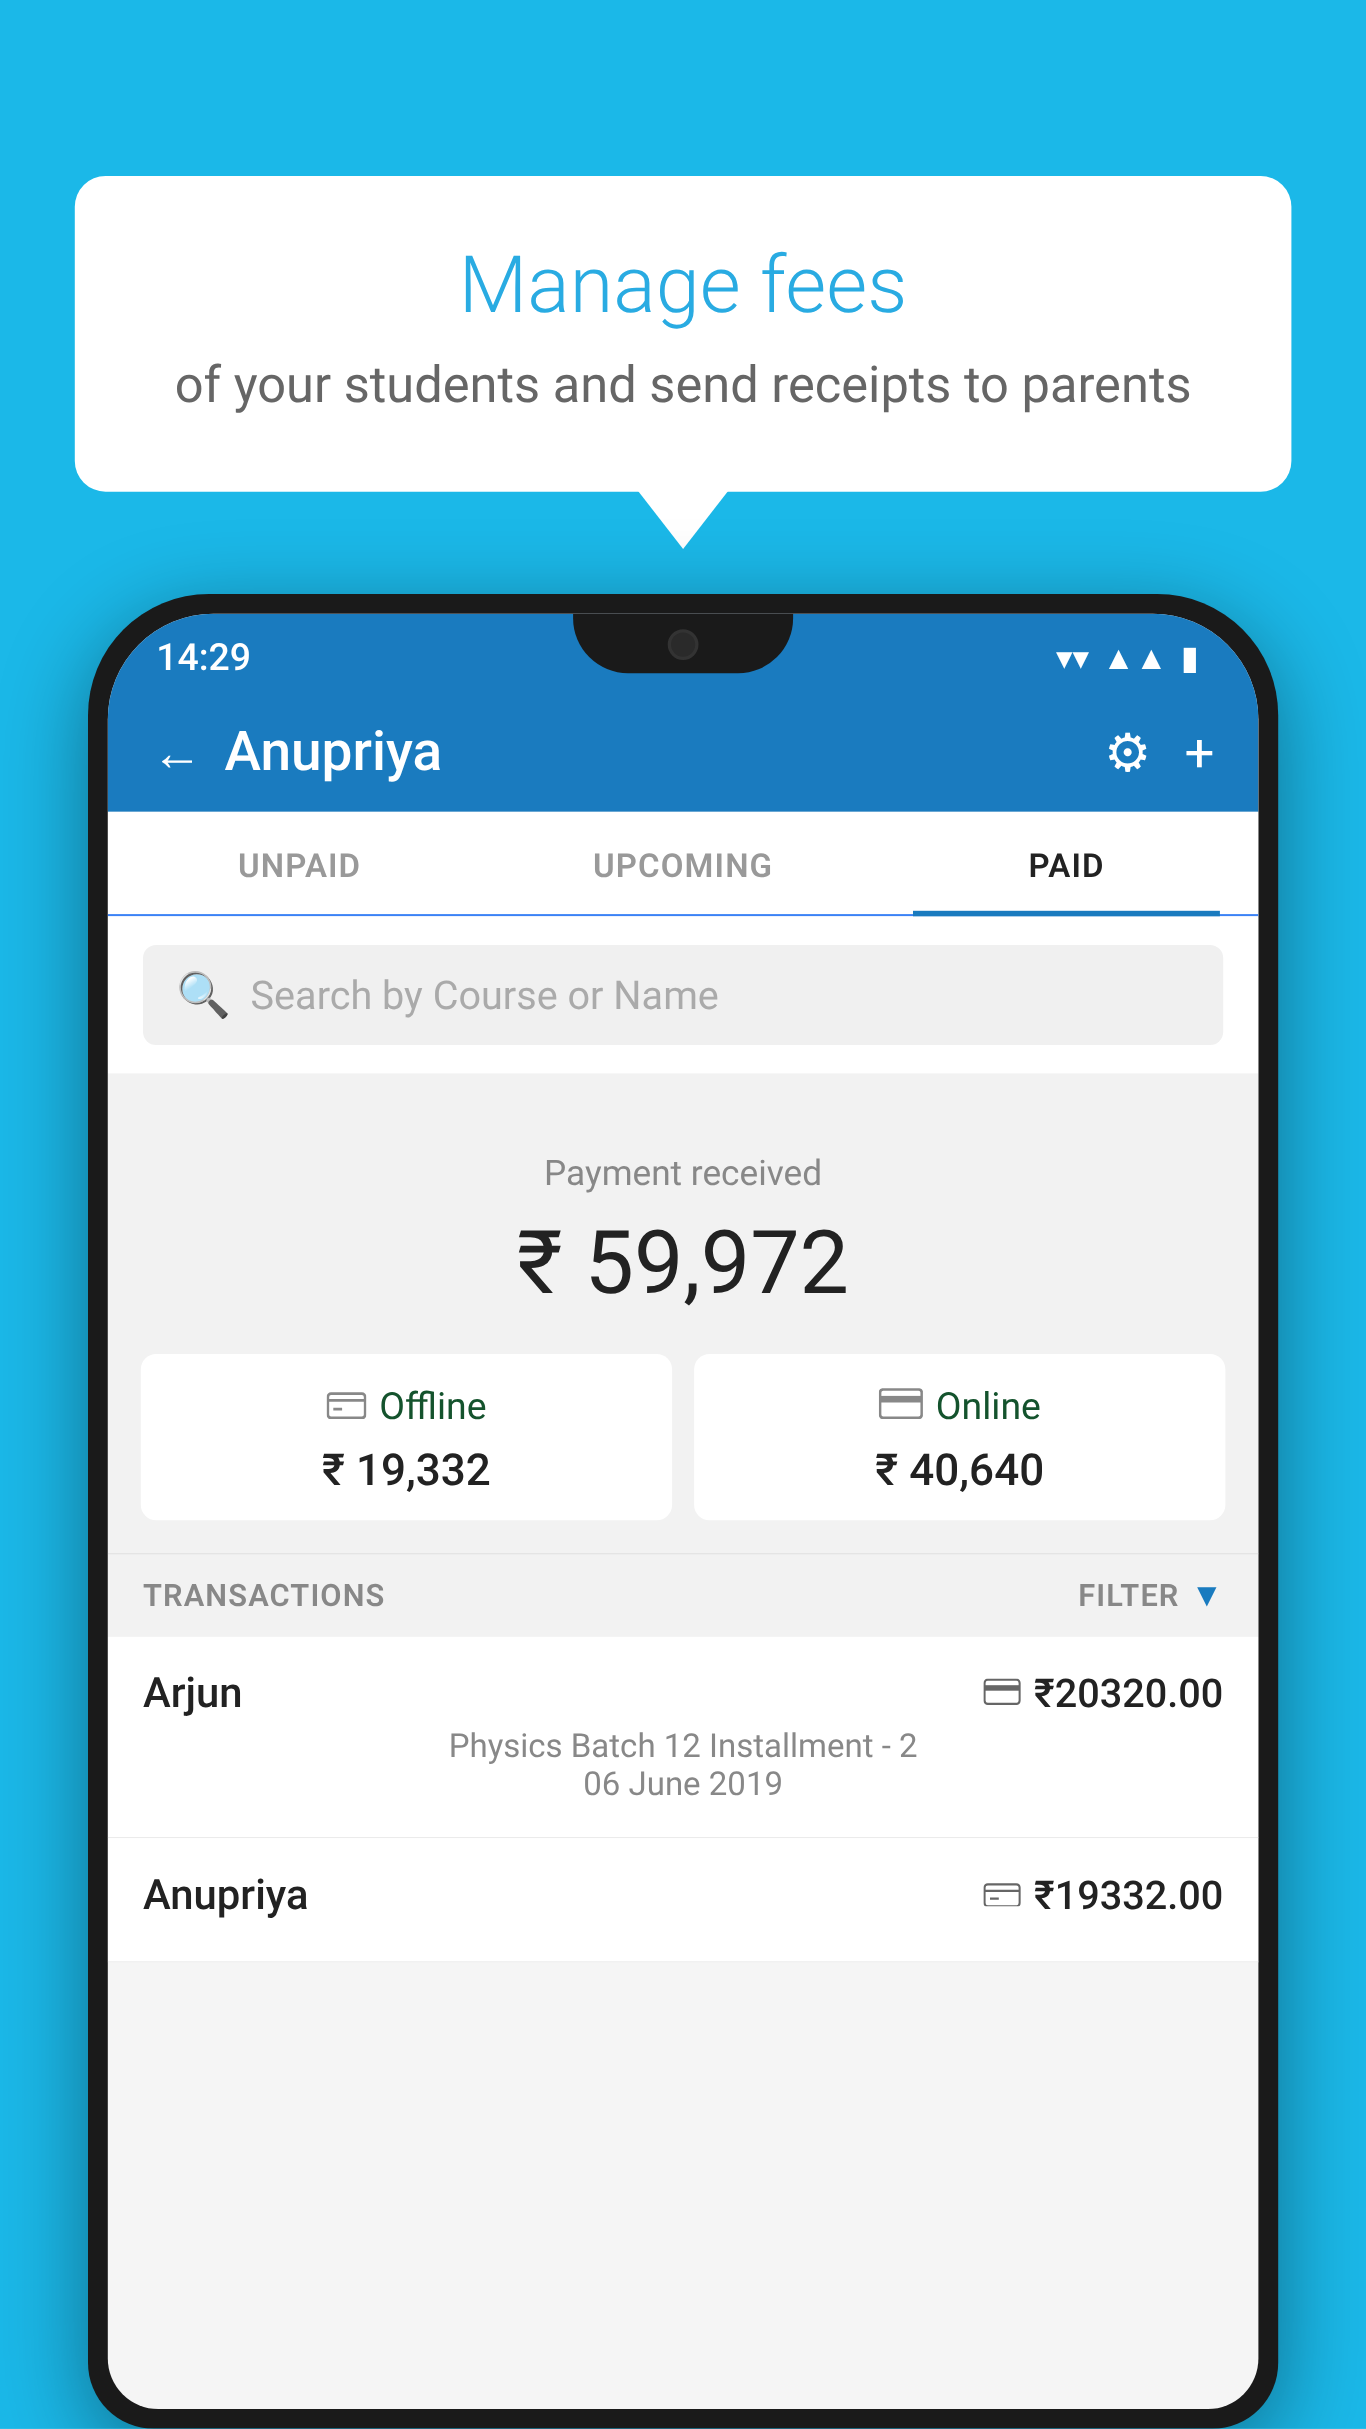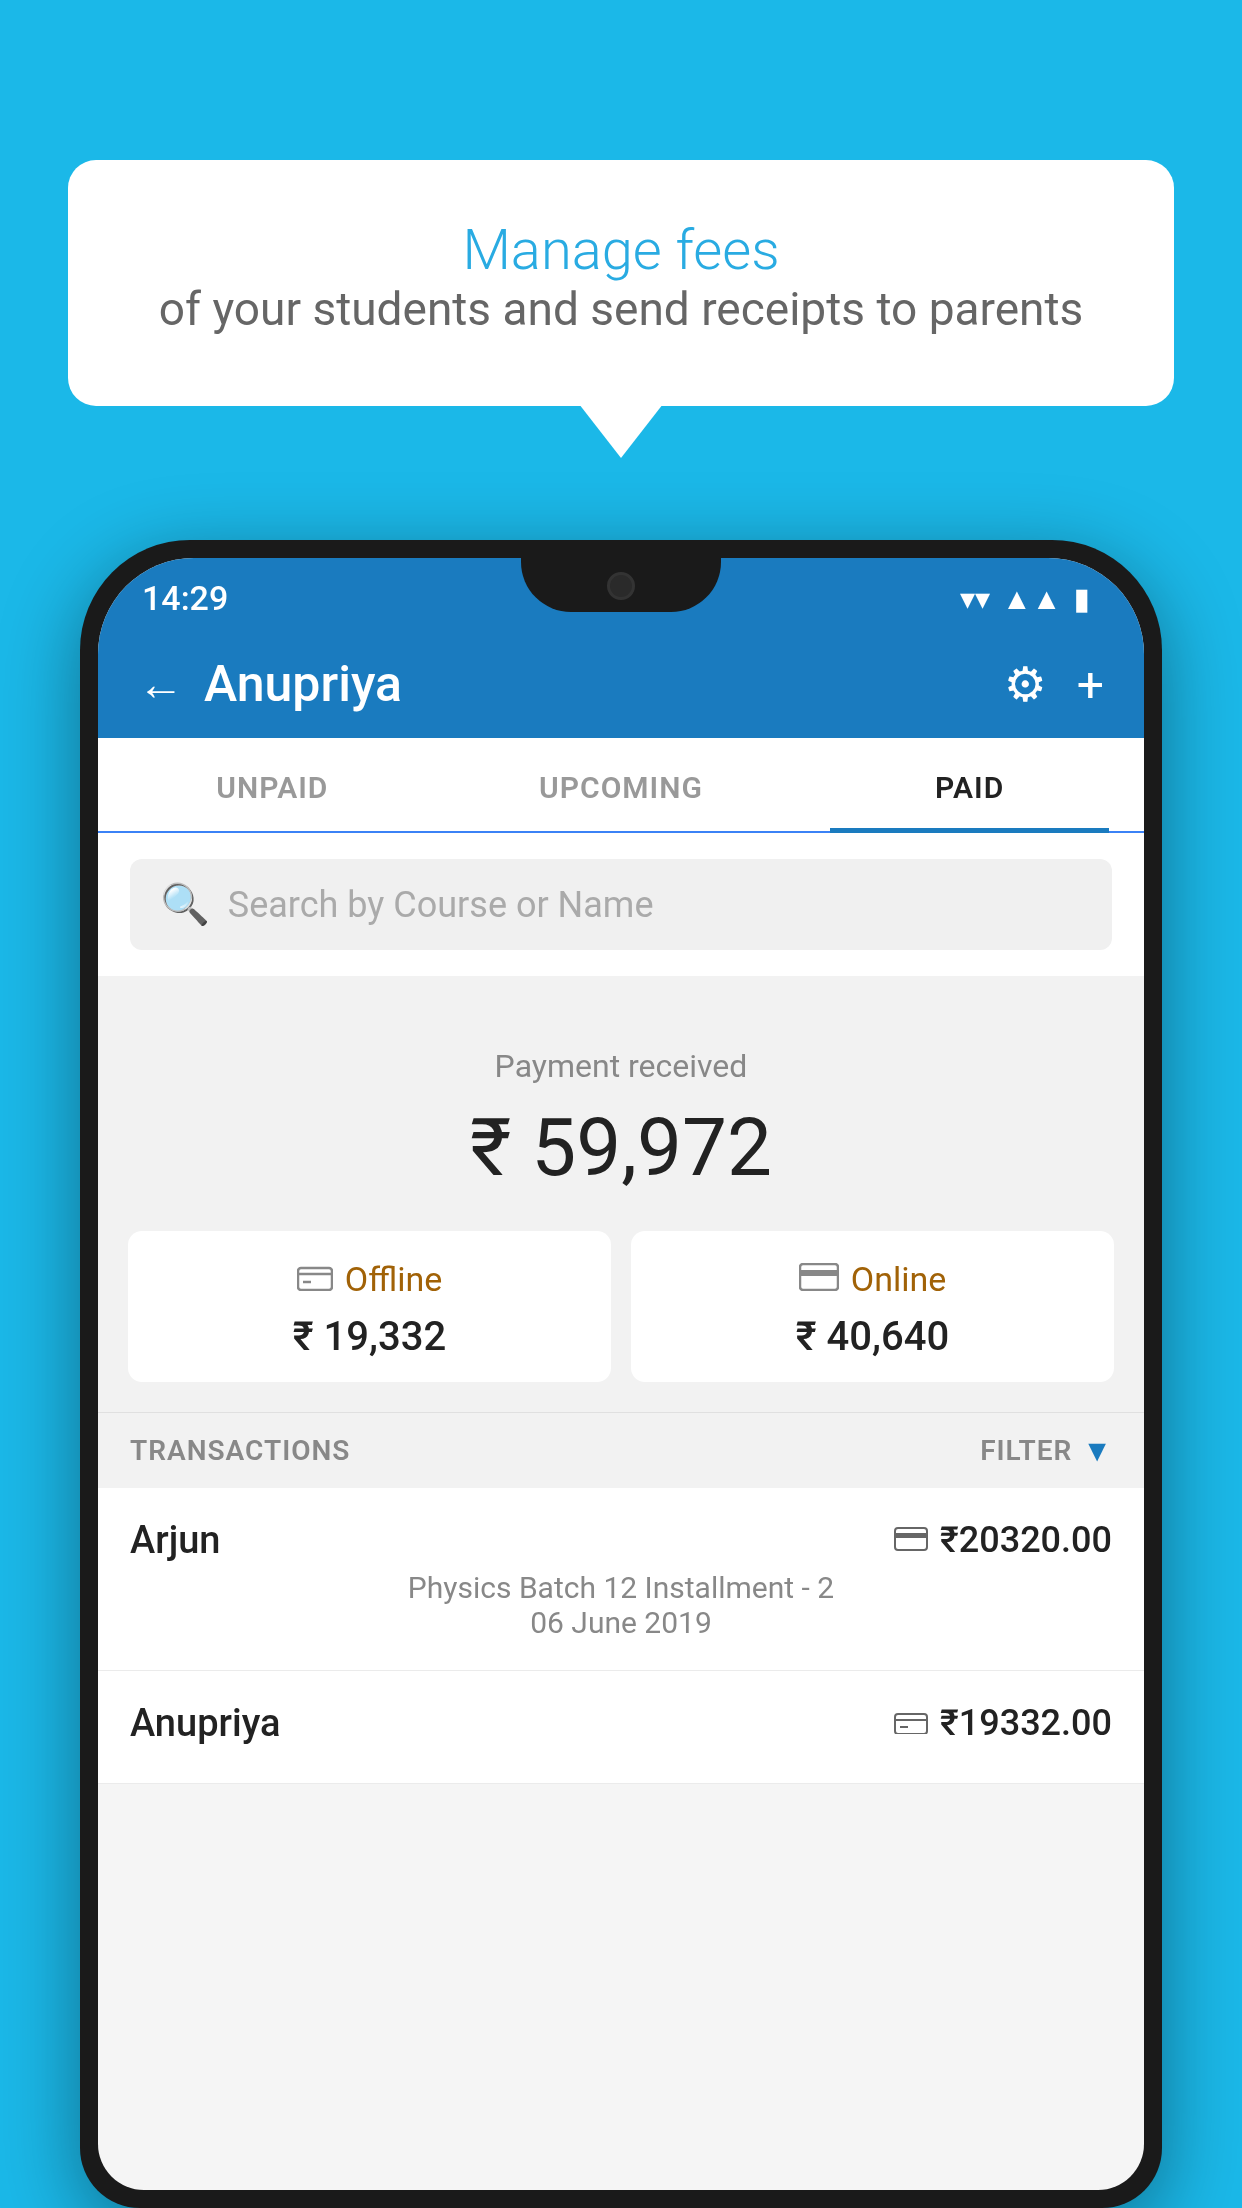--- a/index.html
+++ b/index.html
@@ -36,24 +36,25 @@
       left: 50%;
       transform: translateX(-50%);
       width: 0;
       height: 0;
       border-left: 42px solid transparent;
       border-right: 42px solid transparent;
       border-top: 54px solid white;
     }
 
     .speech-bubble-title {
-      font-size: 56px;
+      font-size: 72px;
       font-weight: 300;
       color: #29abe2;
       line-height: 1.1;
+      margin-bottom: 24px;
     }
 
     .speech-bubble-subtitle {
       font-size: 46px;
       color: #666;
       font-weight: 400;
     }
 
     
     .phone-frame {
@@ -270,21 +271,21 @@
       margin-bottom: 14px;
     }
 
     .payment-card-icon {
       font-size: 34px;
       color: #888;
     }
 
     .payment-card-type {
       font-size: 34px;
-      color: #a16207;
+      color: #14532d;
       font-weight: 400;
     }
 
     .payment-card-amount {
       font-size: 40px;
       font-weight: 500;
       color: #222;
     }
 
     

